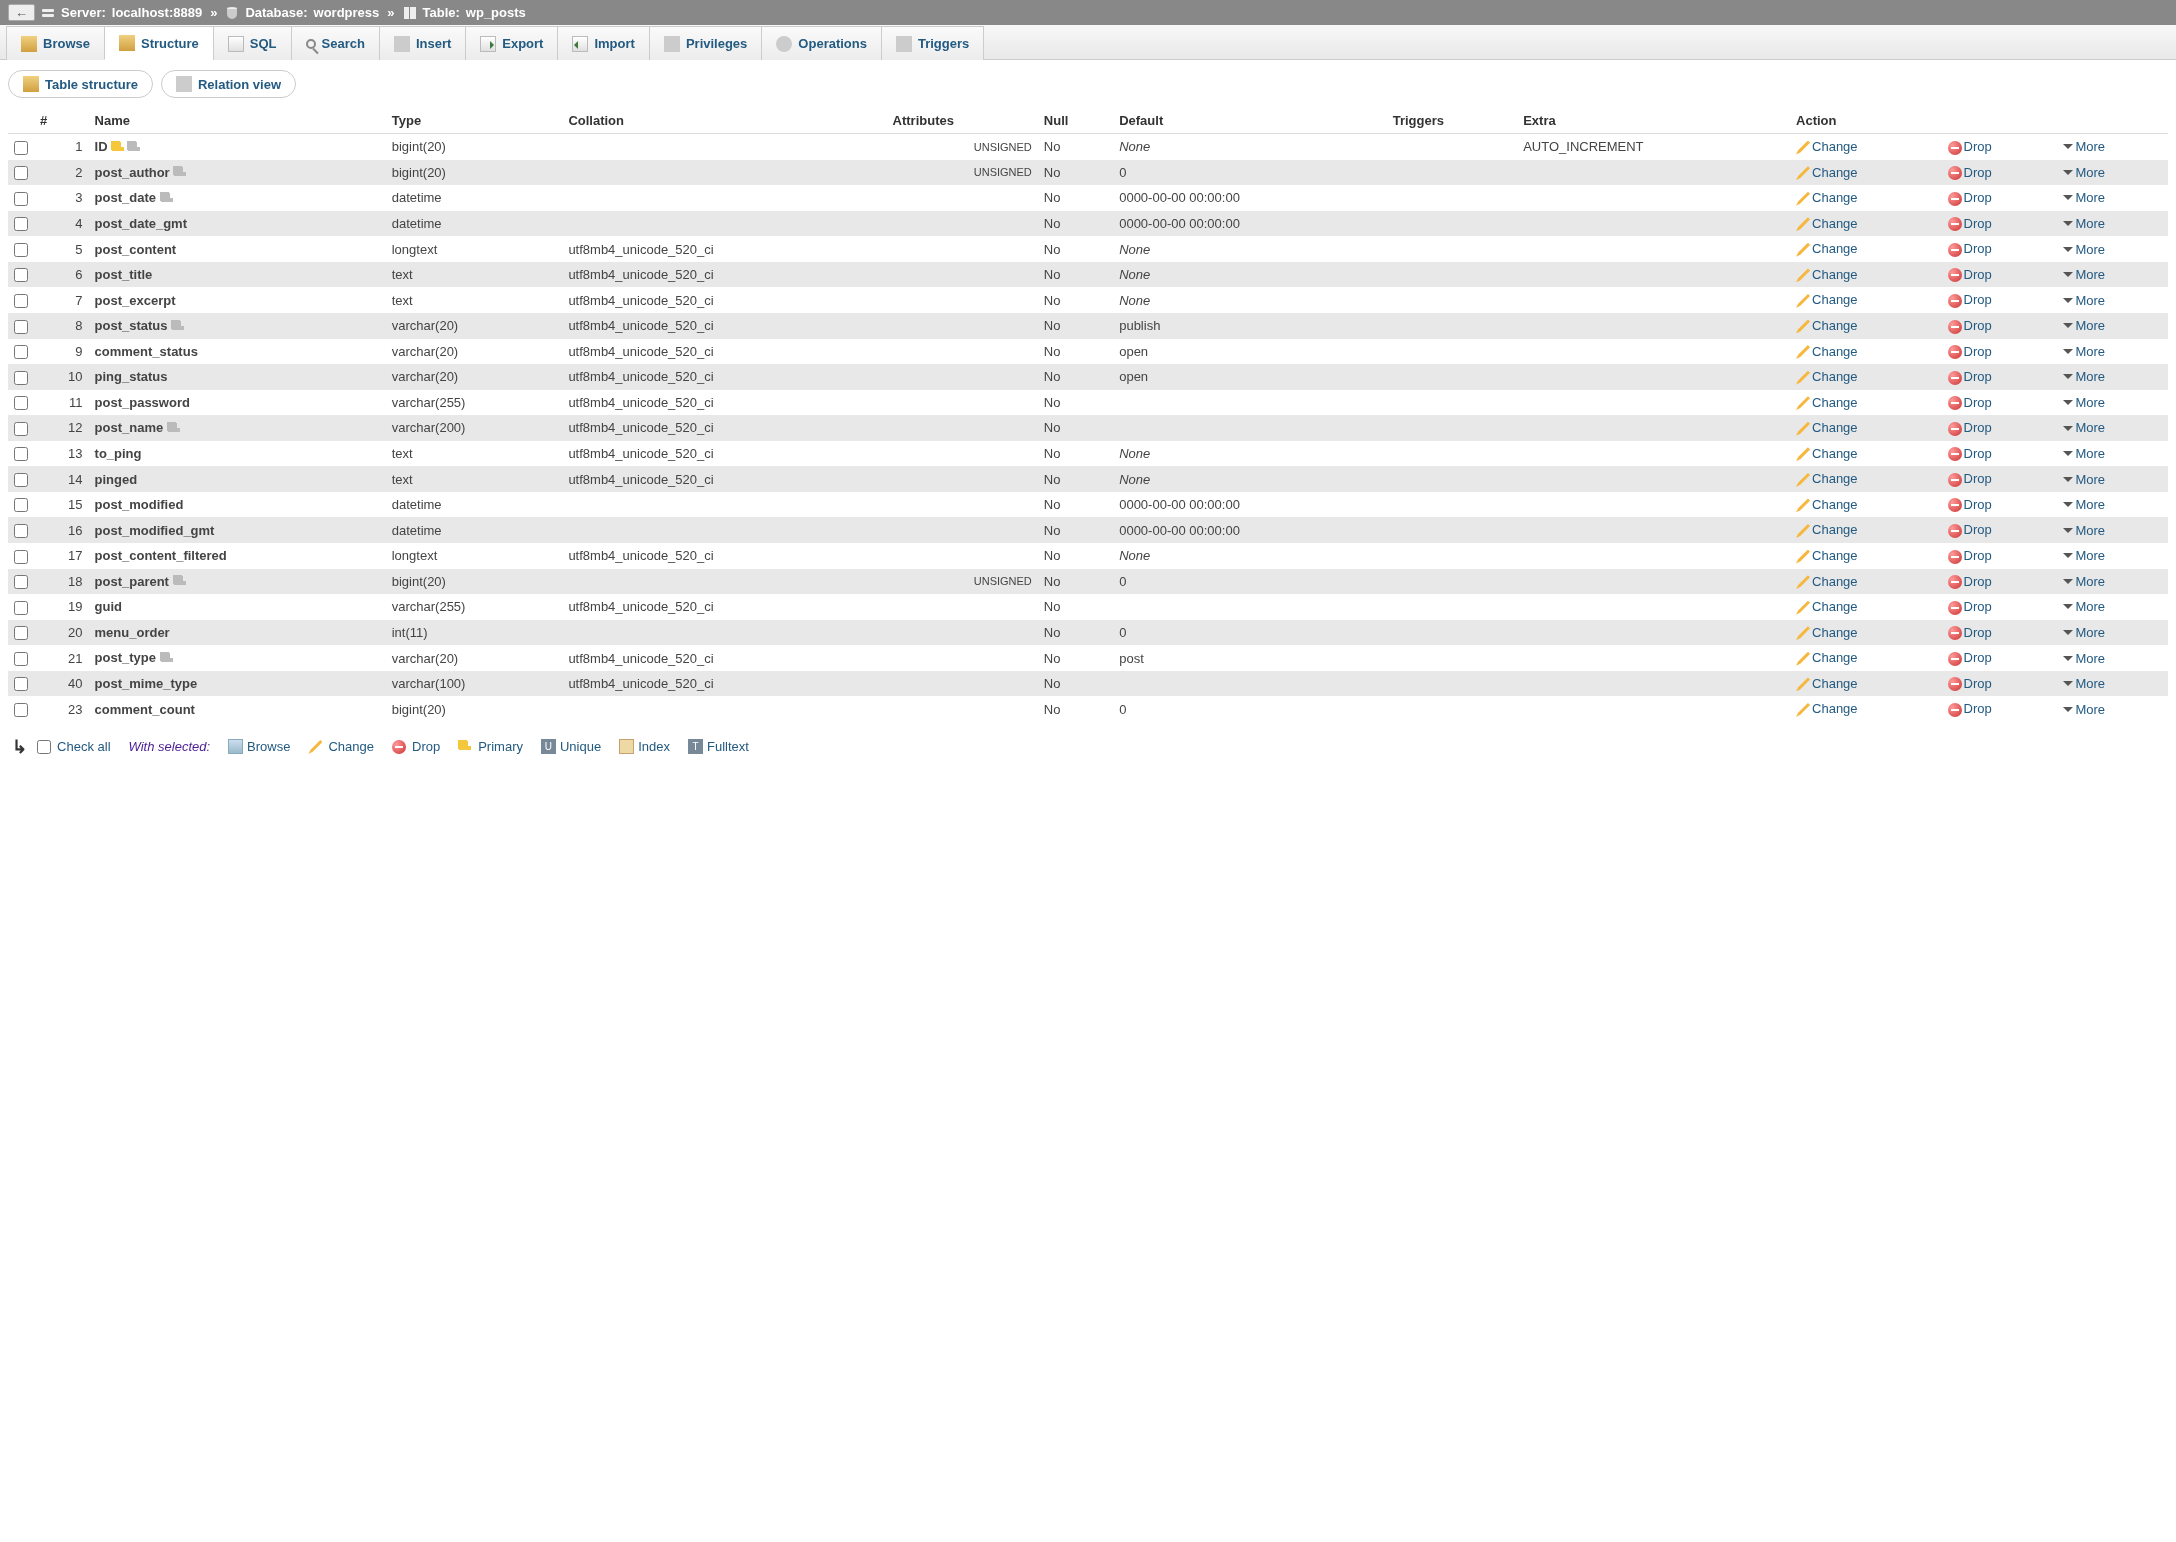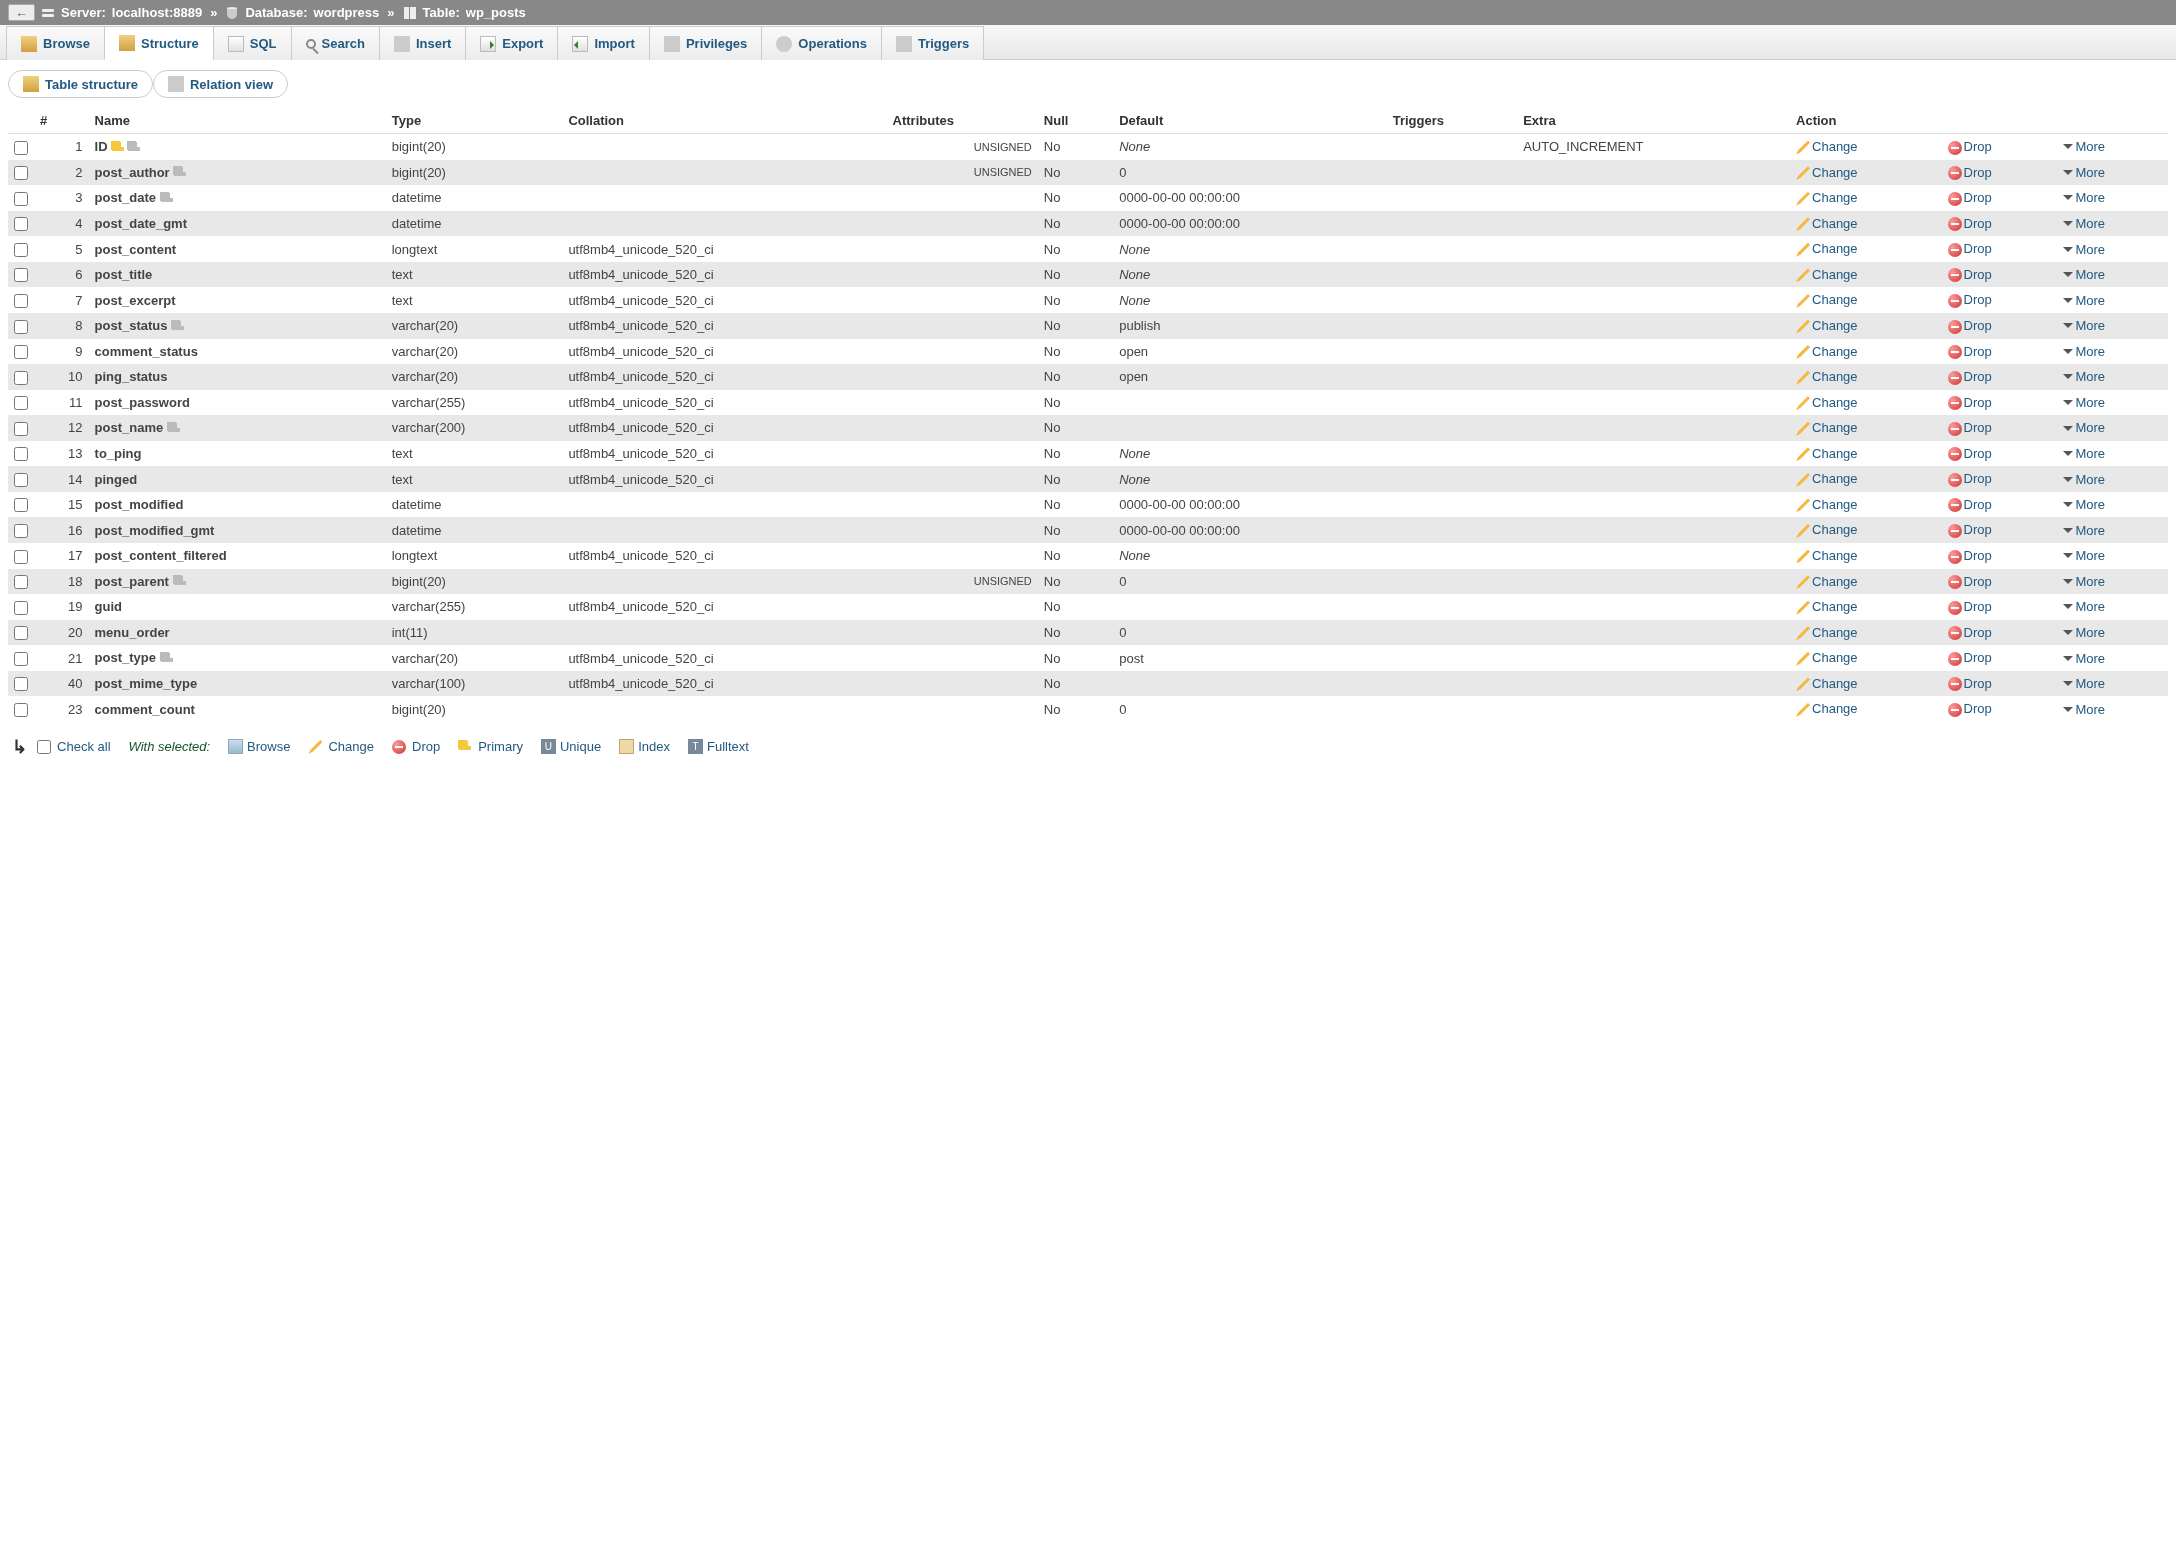--- a/index.html
+++ b/index.html
@@ -86,20 +86,21 @@
     background:linear-gradient(#fff,#e0e0e0);border:1px solid #bbb;
   }
   .ti-import::after{content:"";position:absolute;left:-3px;top:4px;border:4px solid transparent;border-right-color:#3a7a3a;}
   .ti-priv{background:#ccc;}
   .ti-ops{background:#ccc;border-radius:50%;}
   .ti-trig{background:#ccc;}
 
   .subtabs {
     padding: 10px 8px;
     display:flex;
+    gap:8px;
     align-items:center;
   }
   .pill {
     border:1px solid #ccc;
     border-radius:16px;
     padding:5px 14px;
     font-weight:bold;
     color:#235a81;
     display:flex;
     align-items:center;
@@ -160,21 +161,21 @@
   .bottombar{
     padding:14px 12px 20px;
     display:flex;
     align-items:center;
     gap:18px;
     flex-wrap:wrap;
   }
   .bottombar .arrow-up{
     font-size:18px;font-weight:bold;color:#333;margin-right:-8px;
   }
-  .bottombar .with-sel{font-style:italic;color:#14532d;}
+  .bottombar .with-sel{font-style:italic;color:#4c1d95;}
   .bottombar .act{display:flex;align-items:center;gap:4px;color:#235a81;cursor:pointer;}
   .sq-ico{width:15px;height:15px;display:inline-block;position:relative;}
   .sq-browse{border:1px solid #8ab;background:linear-gradient(#cde,#9bc);}
   .sq-unique{border:1px solid #789;background:#789;color:#fff;font-size:10px;line-height:13px;text-align:center;}
   .sq-index{border:1px solid #caa070;background:#edd9a3;}
   .sq-full{border:1px solid #789;background:#789;color:#fff;font-size:10px;line-height:13px;text-align:center;}
 </style>
 </head>
 <body>
 

